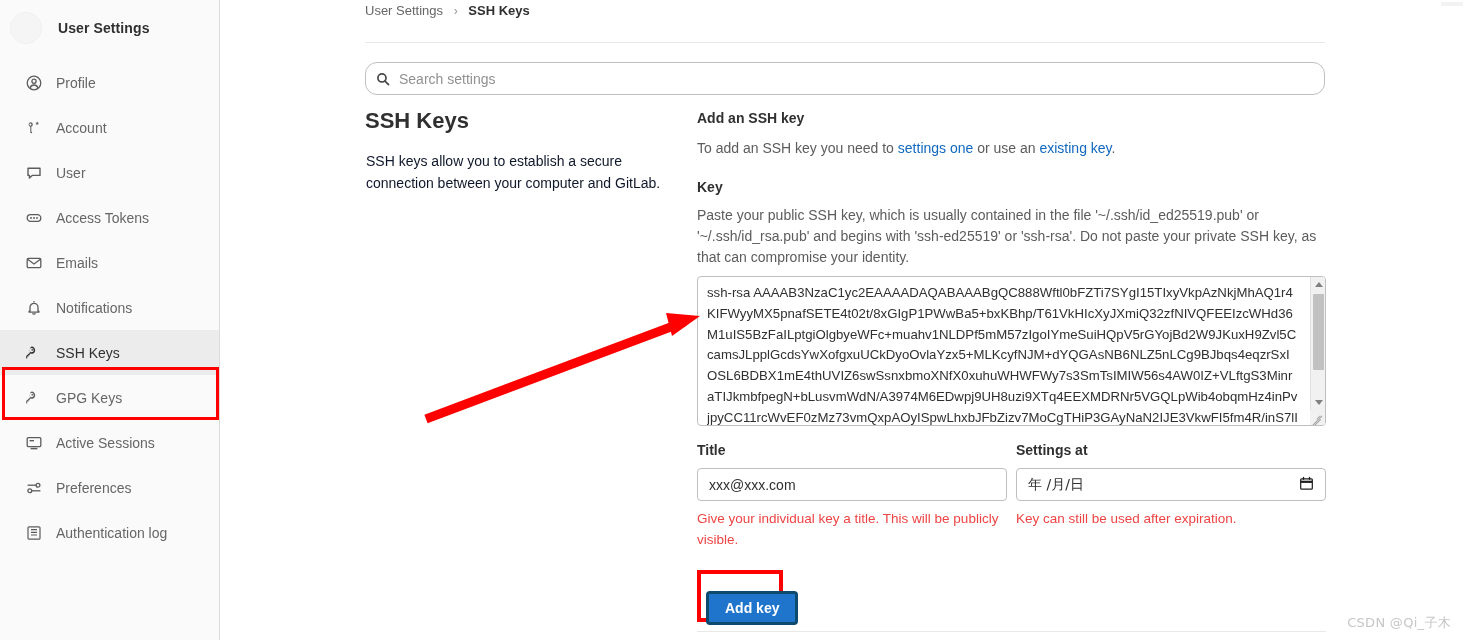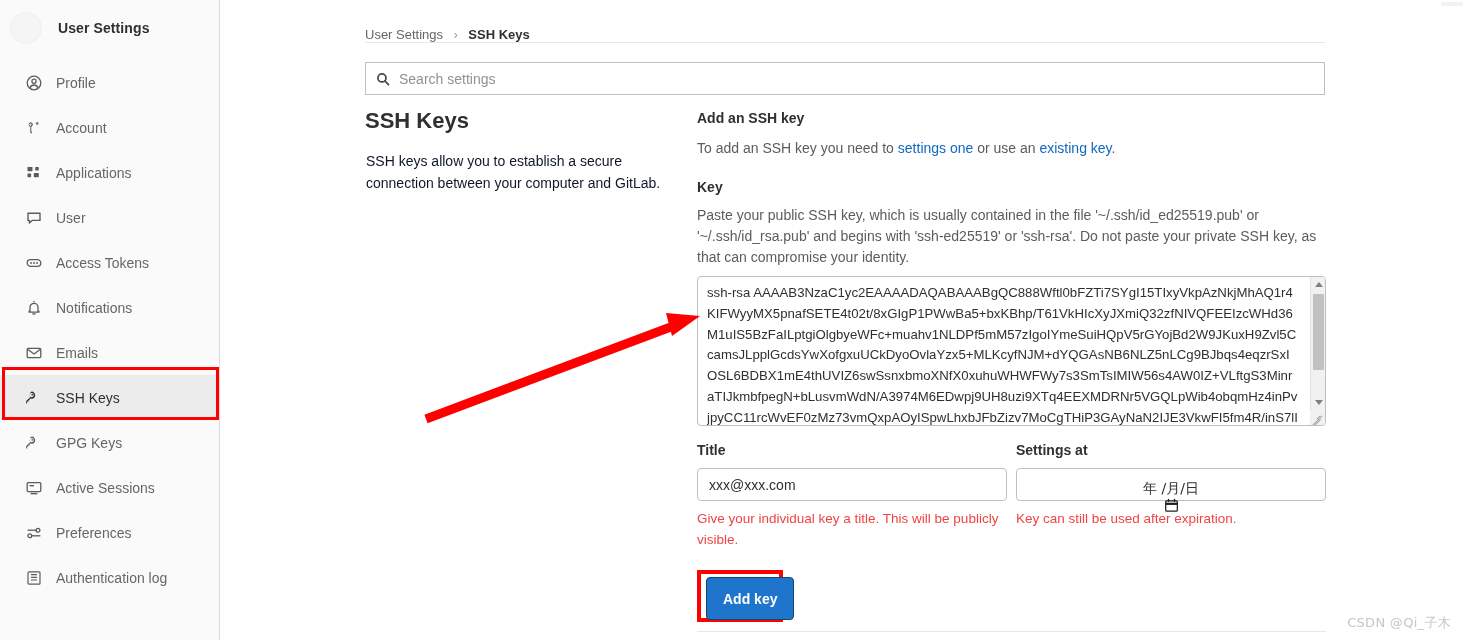--- a/index.html
+++ b/index.html
@@ -60,34 +60,34 @@
     pointer-events: none; z-index: 40;
   }
 
   
   .content {
     position: absolute; left: 220px; top: 0;
     width: 1245px; height: 640px;
     background: #fff; overflow: hidden;
   }
   .breadcrumb {
-    position: absolute; left: 145px; top: 27px;
+    position: absolute; left: 145px; top: 3px;
     font-size: 13px; color: #666;
   }
   .breadcrumb .crumb-link { color: #666; text-decoration: none; }
   .breadcrumb .sep { margin: 0 7px; color: #999; font-size: 12px; }
   .breadcrumb .crumb-current { color: #303030; font-weight: bold; }
   .bc-divider {
     position: absolute; left: 145px; top: 42px;
     width: 960px; height: 1px; background: #e8e8e8;
   }
   .search-wrap {
     position: absolute; left: 145px; top: 62px;
     width: 960px; height: 33px;
-    border: 1px solid #bfbfbf; border-radius: 0;
+    border: 1px solid #bfbfbf; border-radius: 12px;
     display: flex; align-items: center; padding: 0 10px;
     background: #fff;
   }
   .search-wrap .sico { color: #4a4a4a; margin-right: 7px; display:flex; }
   .search-input {
     border: none; outline: none; background: transparent;
     font-family: "Liberation Sans", sans-serif;
     font-size: 14px; color: #303030; width: 100%;
   }
   .search-input::placeholder { color: #919191; }
@@ -165,32 +165,32 @@
     width: 100%; height: 33px;
     border: 1px solid #bfbfbf; border-radius: 4px;
     padding: 0 11px;
     font-family: "Liberation Sans", sans-serif;
     font-size: 14px; color: #303030;
     outline: none; background: #fff;
   }
   .date-input {
     width: 100%; height: 33px;
     border: 1px solid #bfbfbf; border-radius: 4px;
-    padding: 11px 11px;
+    padding: 0 11px;
     display: flex; align-items: center; justify-content: space-between;
-    background: #fff; font-size: 14px; color: #303030; flex-direction: column;
+    background: #fff; font-size: 14px; color: #303030;
   }
   .date-ph { color: #303030; font-family: "DejaVu Sans", sans-serif; font-size: 14px; }
 
   
   .btn-area { position: relative; margin-top: 24px; height: 42px; }
   .btn-add {
-    position: absolute; left: 9px; top: 3px;
-    height: 43px; padding: 0 16px;
-    background: #1f75cb; border: 1px solid #0c4a6e; border-radius: 4px;
+    position: absolute; left: 9px; top: 17px;
+    height: 34px; padding: 0 16px;
+    background: #1f75cb; border: 3px solid #0c4a6e; border-radius: 4px;
     color: #fff; font-size: 14px; font-weight: bold;
     font-family: "Liberation Sans", sans-serif;
     cursor: pointer; display: flex; align-items: center;
   }
   .ann-box-btn {
     position: absolute; left: 0; top: -4px;
     width: 86px; height: 52px;
     border: 4px solid #ff0000; pointer-events: none;
   }
   .bottom-divider {
@@ -236,31 +236,20 @@
       <div class="nav-item">
         <span class="ico">
           <svg width="16" height="16" viewBox="0 0 16 16" fill="currentColor">
             <path d="M4.4 2.2a2.4 2.4 0 0 1 2.4 2.4c0 1-.6 1.9-1.5 2.2v4.6l1 .9-1 1.1-1-1V6.8A2.4 2.4 0 0 1 4.4 2.2zm0 1.3a1.1 1.1 0 1 0 0 2.2 1.1 1.1 0 0 0 0-2.2z"></path>
             <path d="M11.2 1.6l.55 1.1 1.2.17-.87.85.2 1.2-1.08-.57-1.07.57.2-1.2-.87-.85 1.2-.17z"></path>
           </svg>
         </span>
         <span class="lbl">Account</span>
       </div>
 
-      <div class="nav-item">
-        <span class="ico">
-          <svg width="16" height="16" viewBox="0 0 16 16" fill="currentColor">
-            <rect x="1.5" y="2" width="5" height="4.2" rx=".6"></rect>
-            <rect x="9.2" y="2" width="3.6" height="3.6" rx=".6"></rect>
-            <rect x="1.5" y="8.6" width="3.6" height="3.6" rx=".6"></rect>
-            <rect x="7.8" y="8" width="5" height="4.2" rx=".6"></rect>
-          </svg>
-        </span>
-        <span class="lbl">Applications</span>
-      </div>
 
       <div class="nav-item">
         <span class="ico">
           <svg width="16" height="16" viewBox="0 0 16 16" fill="none" stroke="currentColor" stroke-width="1.4">
             <path d="M2 3.2h12v7.2H6.2L3.4 13v-2.6H2z" stroke-linejoin="round"></path>
           </svg>
         </span>
         <span class="lbl">User</span>
       </div>
 
@@ -272,36 +261,36 @@
             <circle cx="8" cy="8" r=".95" fill="currentColor" stroke="none"></circle>
             <circle cx="11" cy="8" r=".95" fill="currentColor" stroke="none"></circle>
           </svg>
         </span>
         <span class="lbl">Access Tokens</span>
       </div>
 
       <div class="nav-item">
         <span class="ico">
           <svg width="16" height="16" viewBox="0 0 16 16" fill="none" stroke="currentColor" stroke-width="1.3">
+            <rect x="1.2" y="3.4" width="13.6" height="9.2" rx="1.1"></rect>
+            <path d="M1.6 4.2L8 8.9l6.4-4.7"></path>
+          </svg>
+        </span>
+        <span class="lbl">Emails</span>
+      </div>
+
+      <div class="nav-item">
+        <span class="ico">
+          <svg width="16" height="16" viewBox="0 0 16 16" fill="none" stroke="currentColor" stroke-width="1.3">
             <path d="M4 11.2V7.3a4 4 0 1 1 8 0v3.9h.9v1H3.1v-1z" stroke-linejoin="round"></path>
             <path d="M6.6 13.2a1.5 1.5 0 0 0 2.8 0"></path>
             <path d="M8 2.2V1"></path>
           </svg>
         </span>
         <span class="lbl">Notifications</span>
-      </div>
-
-      <div class="nav-item">
-        <span class="ico">
-          <svg width="16" height="16" viewBox="0 0 16 16" fill="none" stroke="currentColor" stroke-width="1.3">
-            <rect x="1.2" y="3.4" width="13.6" height="9.2" rx="1.1"></rect>
-            <path d="M1.6 4.2L8 8.9l6.4-4.7"></path>
-          </svg>
-        </span>
-        <span class="lbl">Emails</span>
       </div>
 
       <div class="nav-item active">
         <span class="ico">
           <svg width="16" height="16" viewBox="0 0 16 16" fill="currentColor">
             <path d="M5.6 1.6a3.6 3.6 0 1 1-1.4 6.92l-.5.5v1.3H2.5v1.3H1.2v1.9H.2v-2.4l4.2-4.2A3.6 3.6 0 0 1 5.6 1.6zm0 1.5a2.1 2.1 0 1 0 0 4.2 2.1 2.1 0 0 0 0-4.2zm.6 1a.8.8 0 1 1 0 1.6.8.8 0 0 1 0-1.6z"></path>
           </svg>
         </span>
         <span class="lbl">SSH Keys</span>
       </div>

